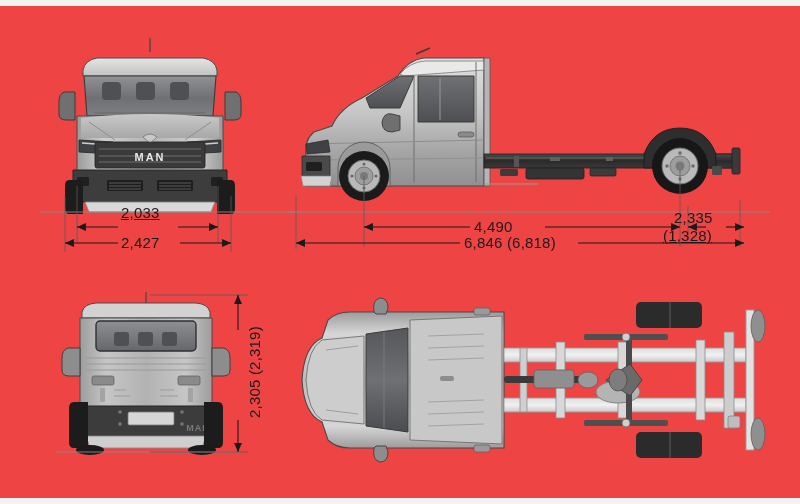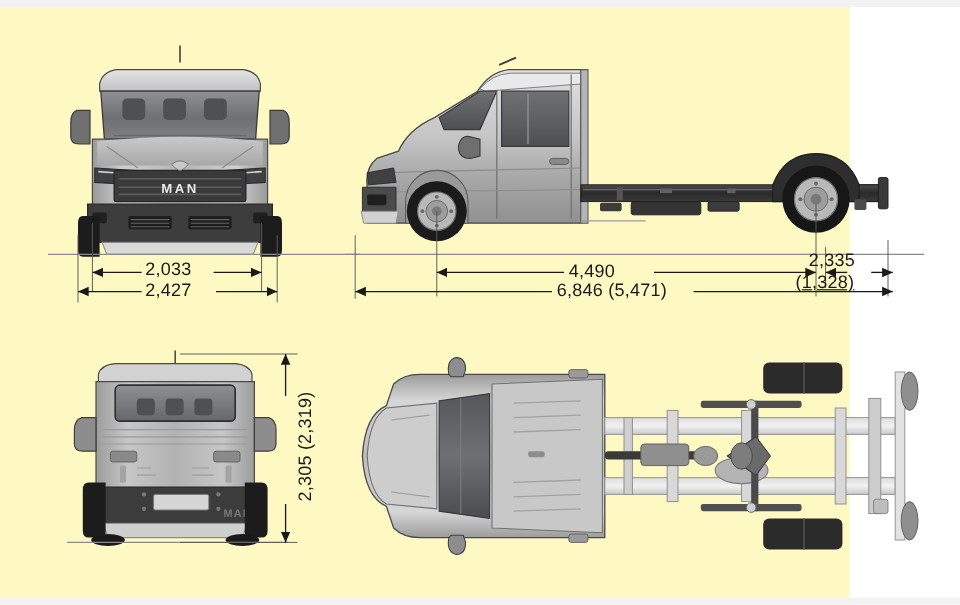--- a/index.html
+++ b/index.html
@@ -8,23 +8,23 @@
     background: #ffffff;
   }
   body {
     width: 800px;
     height: 504px;
     font-family: "Liberation Sans", sans-serif;
     overflow: hidden;
   }
   #sheet {
     position: relative;
-    width: 708px;
+    width: 800px;
     height: 504px;
-    background: #fef9c3;
+    background: #ef4444;
   }
   .edge-band {
     position: absolute;
     left: 0;
     width: 800px;
     height: 6px;
     background: #f2f2f2;
   }
   .edge-band.top { top: 0; }
   .edge-band.bottom { bottom: 0; }
@@ -432,23 +432,23 @@
     <g stroke="#5a5a5a" stroke-width="0.8">
       <path d="M150 295 L248 295"></path>
       <path d="M150 452 L248 452"></path>
     </g>
     <g stroke="#1a1a1a" stroke-width="1.1">
       <path d="M238 295 L238 330" marker-start="url(#arrL)"></path>
       <path d="M238 420 L238 452" marker-end="url(#arrR)"></path>
     </g>
   </svg>
 
-  <div class="dim-text" style="left:121px; top:217px;">2,033</div>
+  <div class="dim-text" style="left:121px; top:205px;text-decoration:underline;">2,033</div>
   <div class="dim-text" style="left:121px; top:235px;text-align:center;">2,427</div>
 
   <div class="dim-text" style="left:474px; top:219px;">4,490</div>
   <div class="dim-text" style="left:674px; top:210px;">2,335</div>
   <div class="dim-text" style="left:663px; top:228px;text-decoration:underline;">(1,328)</div>
-  <div class="dim-text" style="left:464px; top:235px;">6,846 (5,471)</div>
+  <div class="dim-text" style="left:464px; top:235px;">6,846 (6,818)</div>
 
   <div class="dim-text vertical" style="left:247px; top:418px;">2,305 (2,319)</div>
 
 </div>
 
 </body></html>

